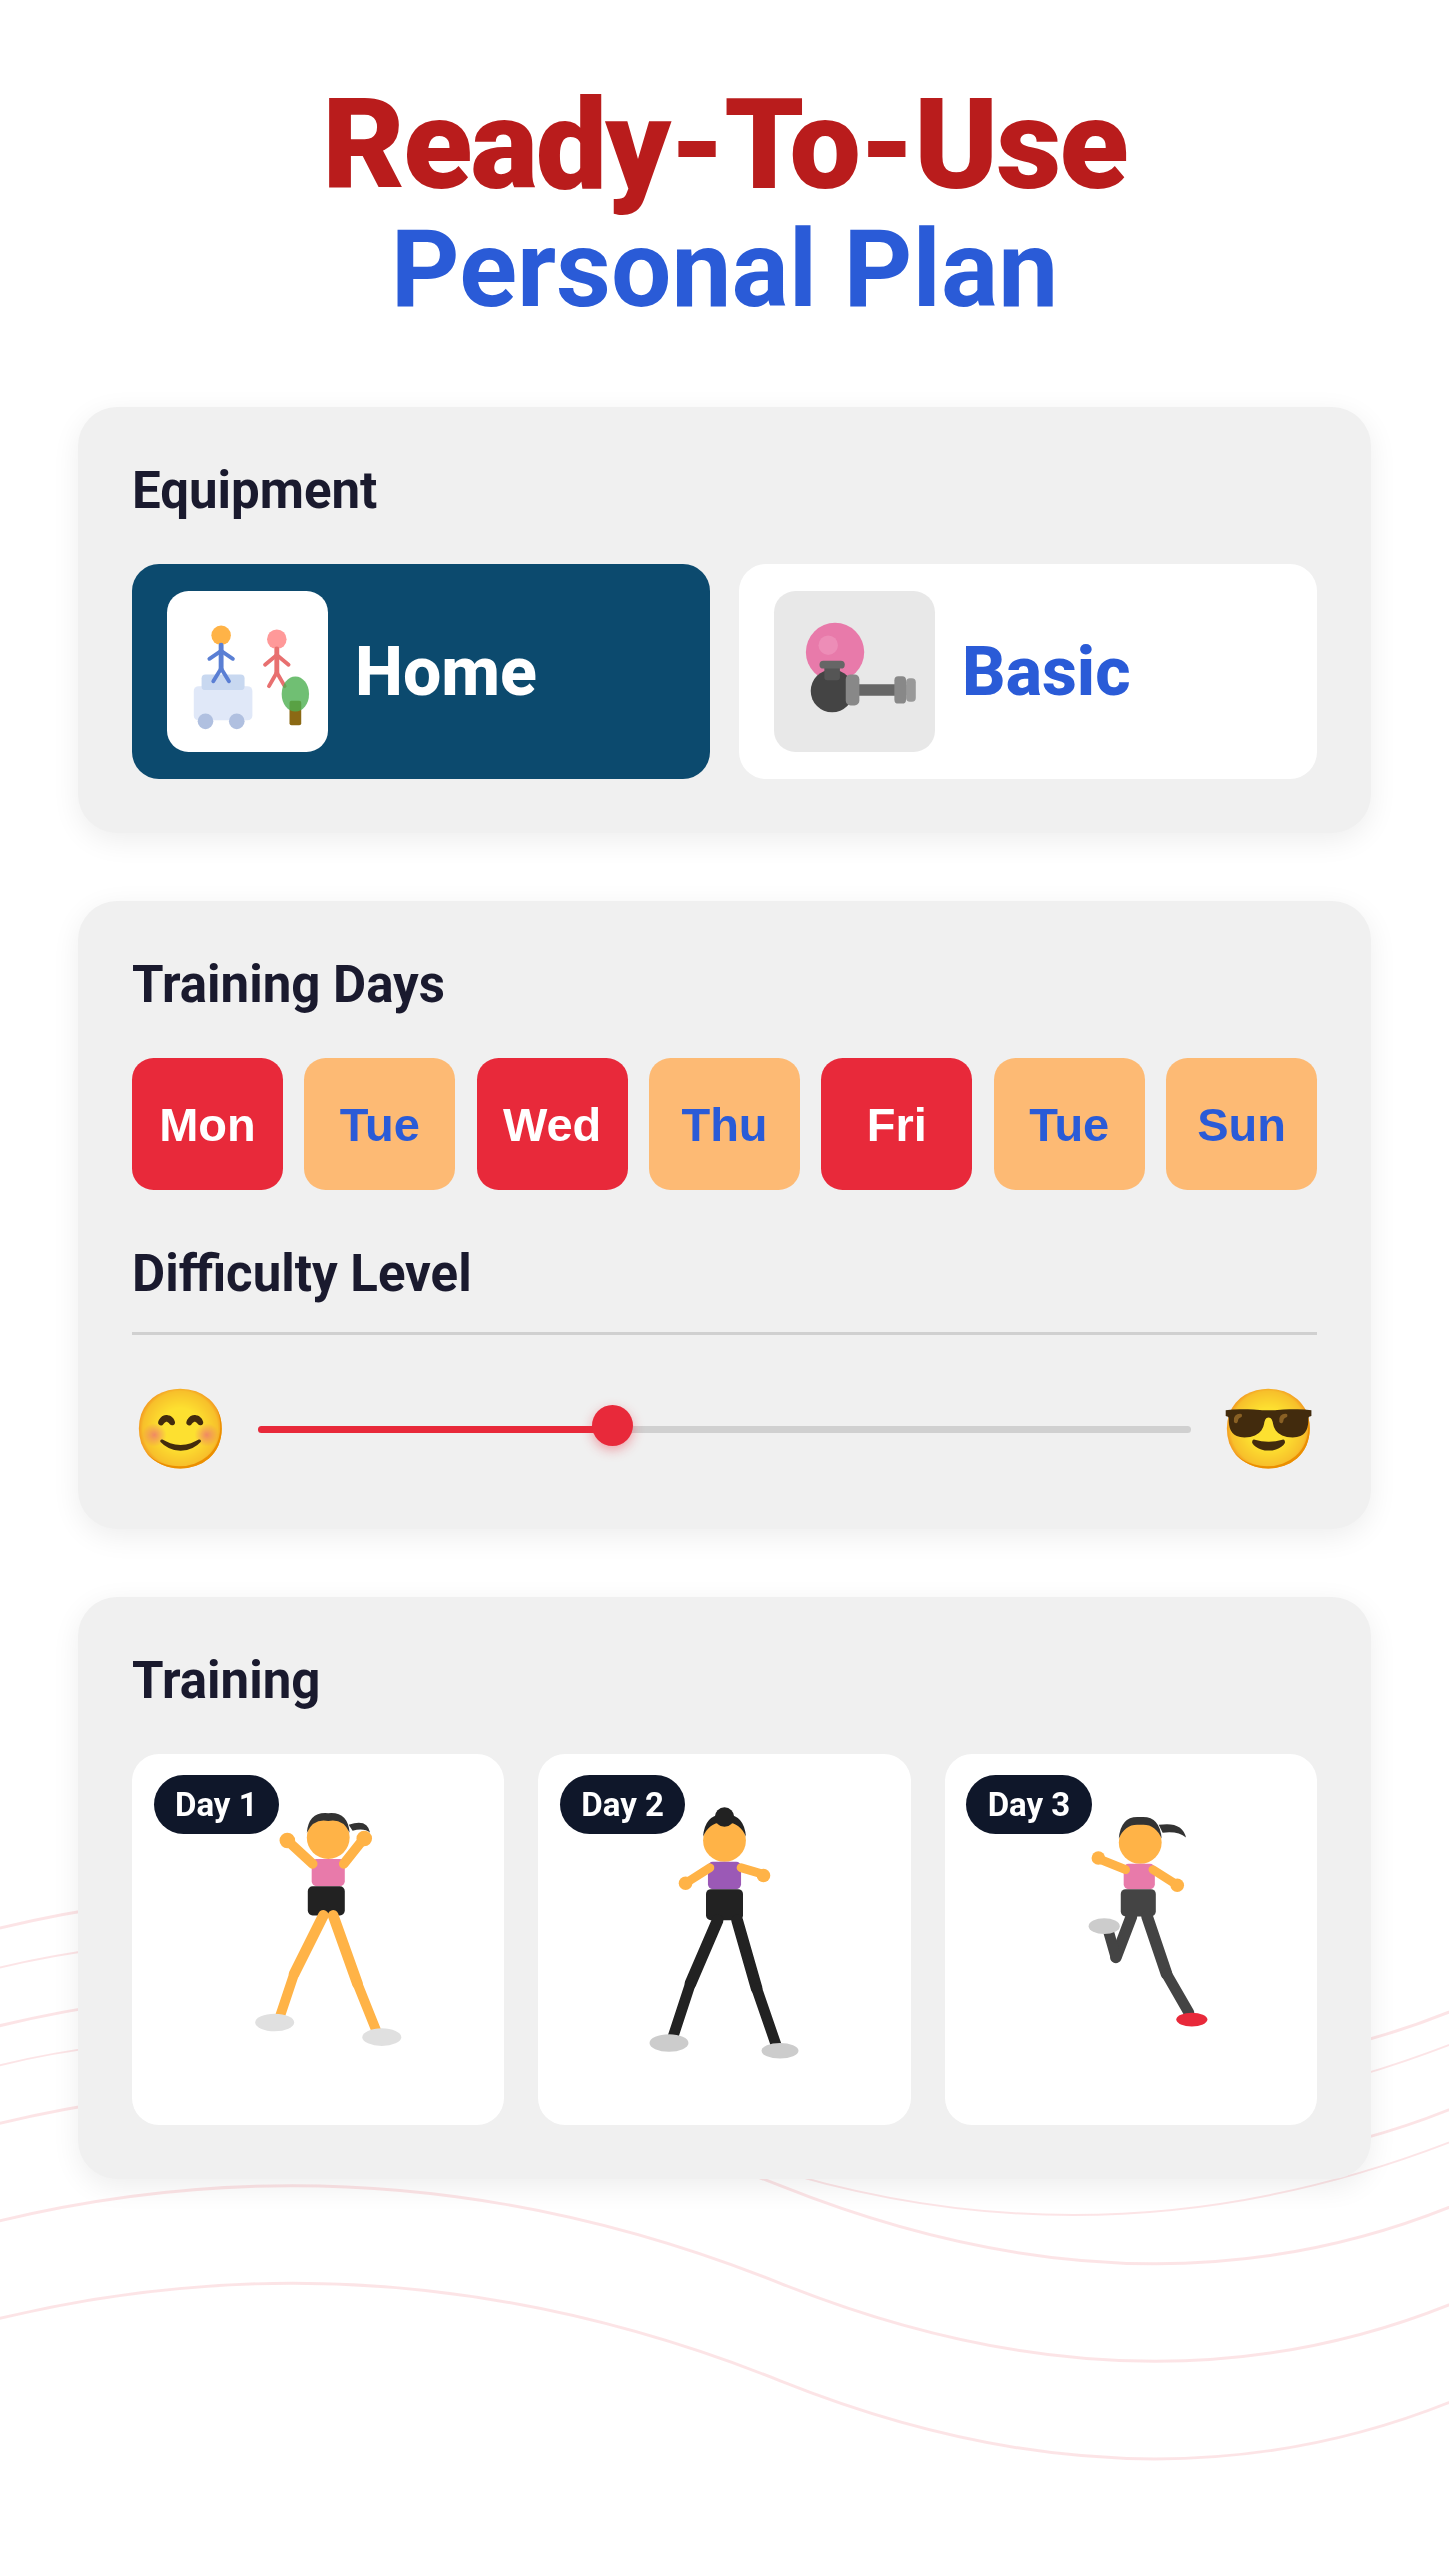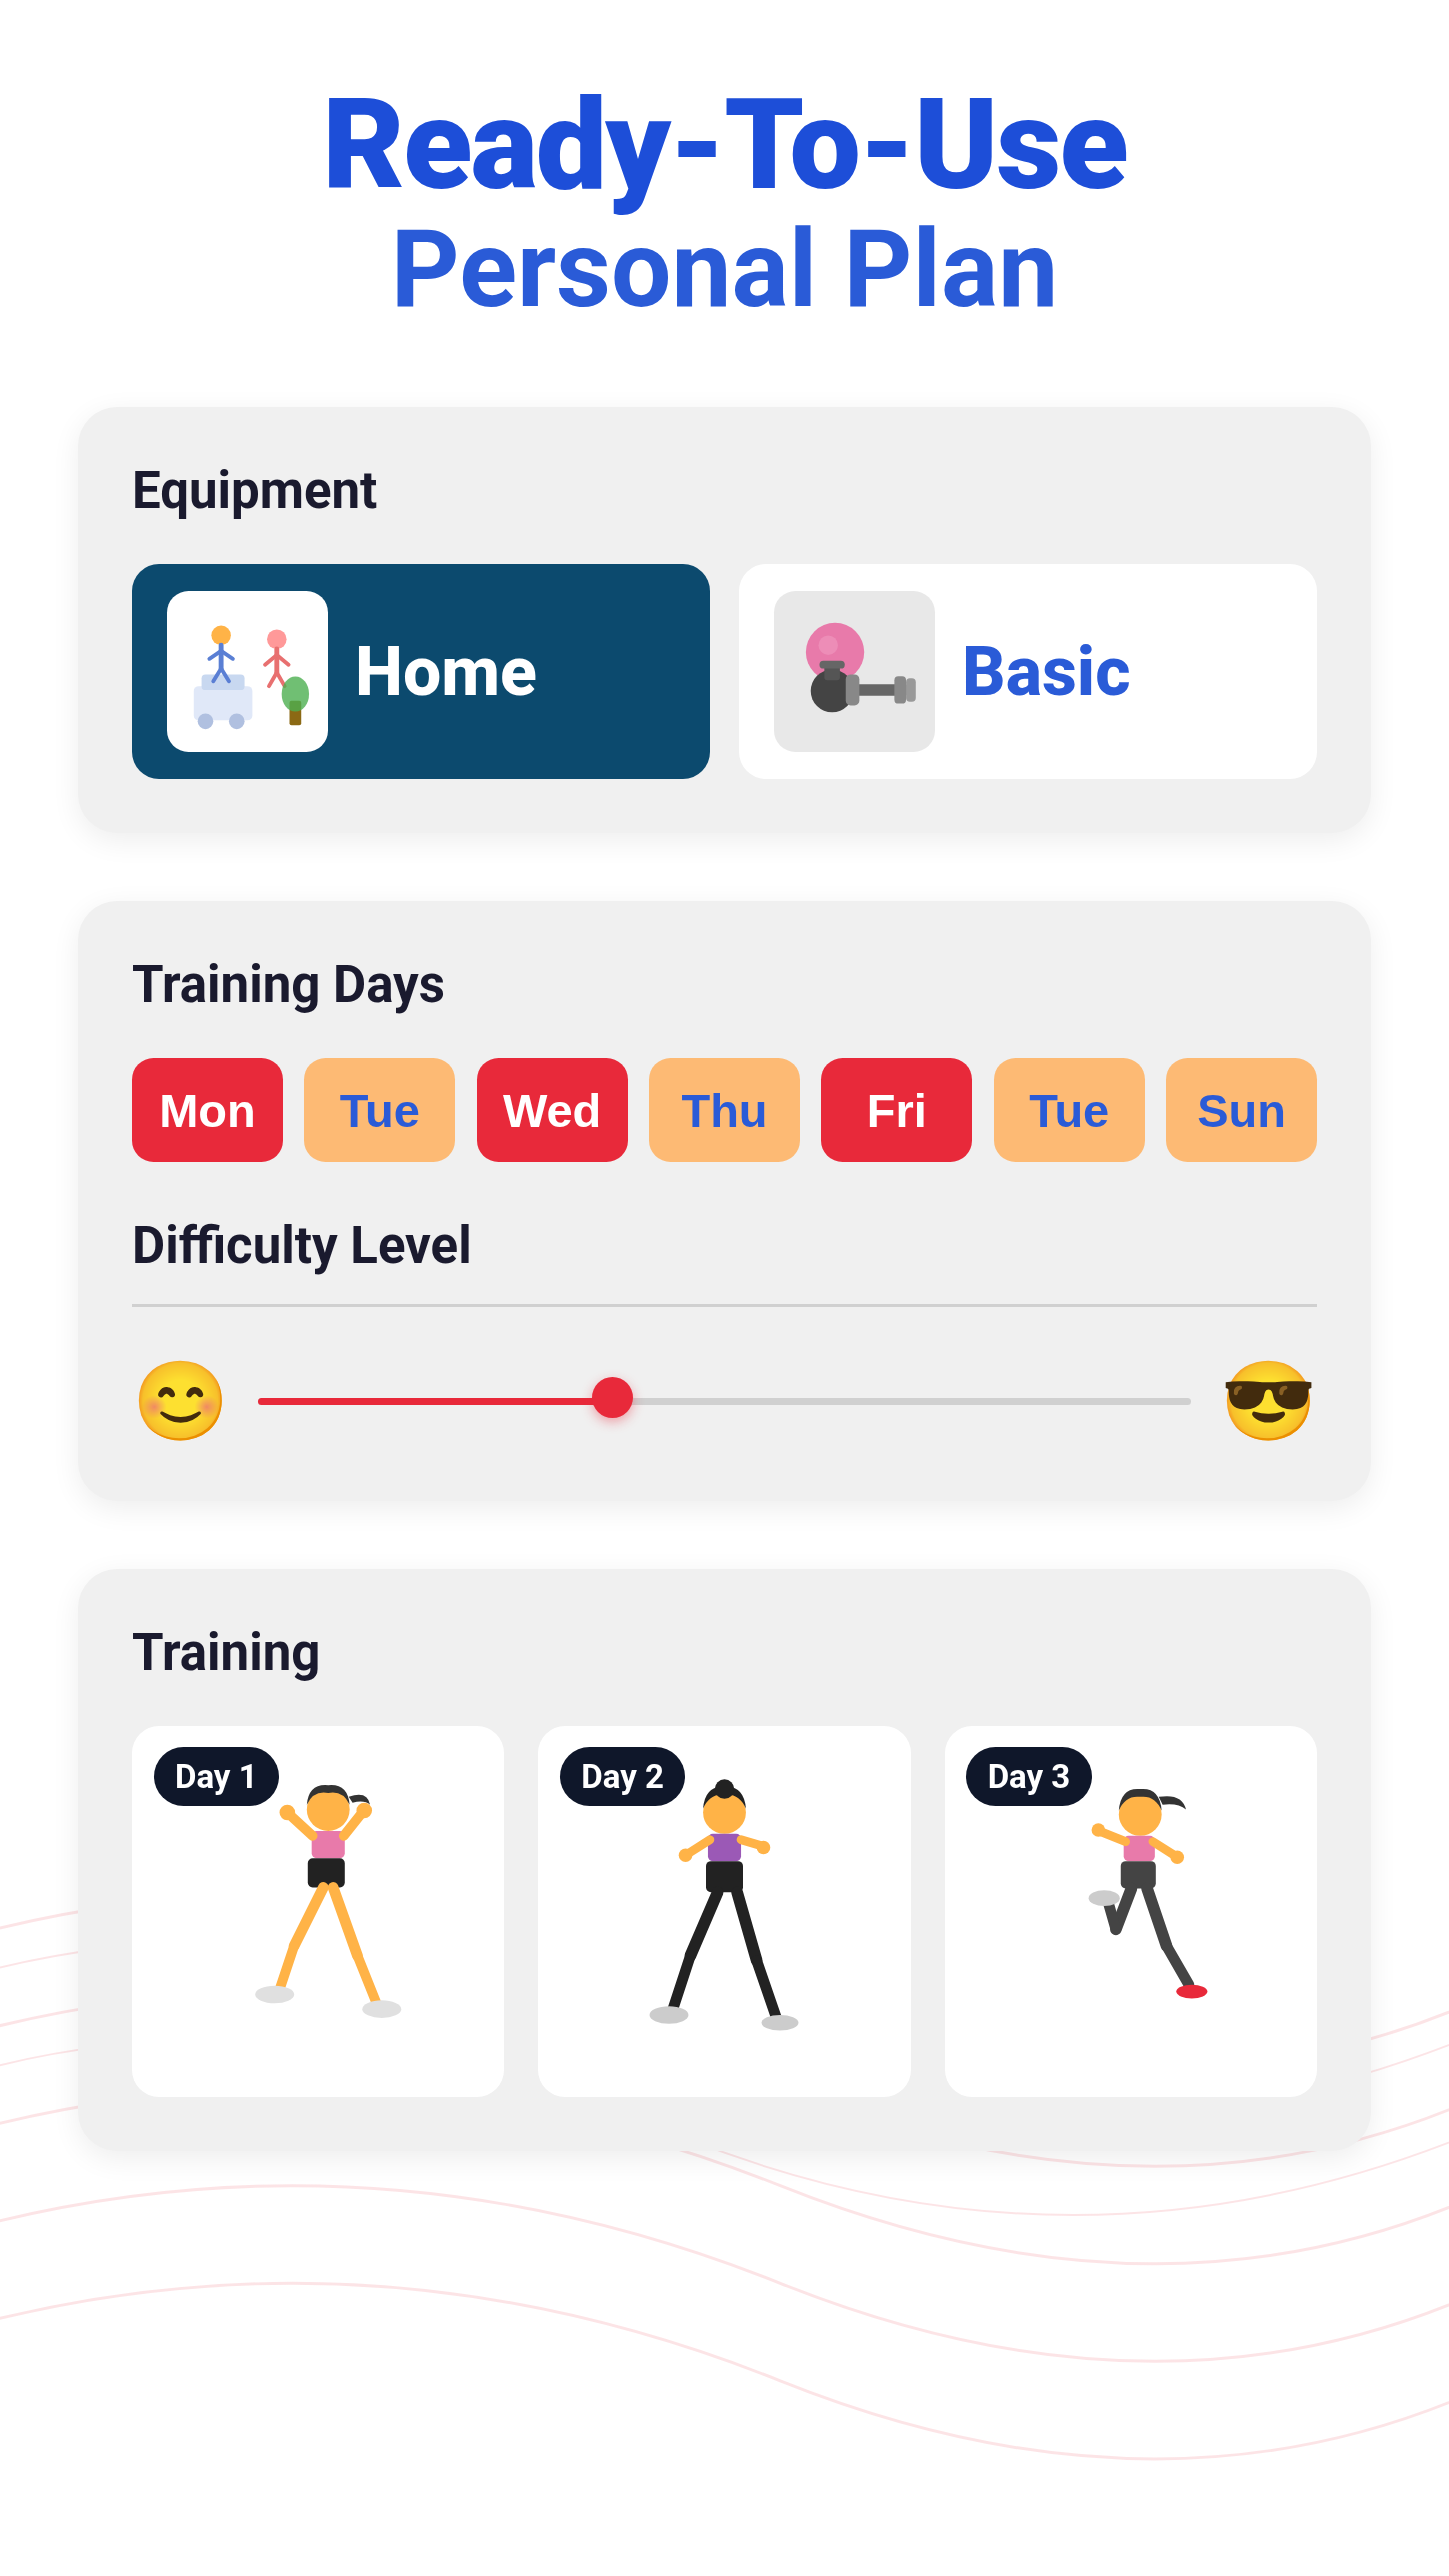--- a/index.html
+++ b/index.html
@@ -21,21 +21,21 @@
 
     
     .header {
       text-align: center;
       margin-bottom: 78px;
     }
 
     .header-line1 {
       font-size: 127px;
       font-weight: 900;
-      color: #1d4ed8;
+      color: #b91c1c;
       line-height: 1.05;
       letter-spacing: -2px;
     }
 
     .header-line2 {
       font-size: 107px;
       font-weight: 700;
       color: #2a5bd7;
       line-height: 1.1;
     }
@@ -114,21 +114,21 @@
 
     
     .days-row {
       display: flex;
       gap: 21.5px;
       margin-bottom: 54px;
     }
 
     .day-btn {
       flex: 1;
-      height: 104px;
+      height: 132px;
       border-radius: 21.5px;
       display: flex;
       align-items: center;
       justify-content: center;
       font-size: 47px;
       font-weight: 700;
       cursor: pointer;
       border: none;
     }
 

